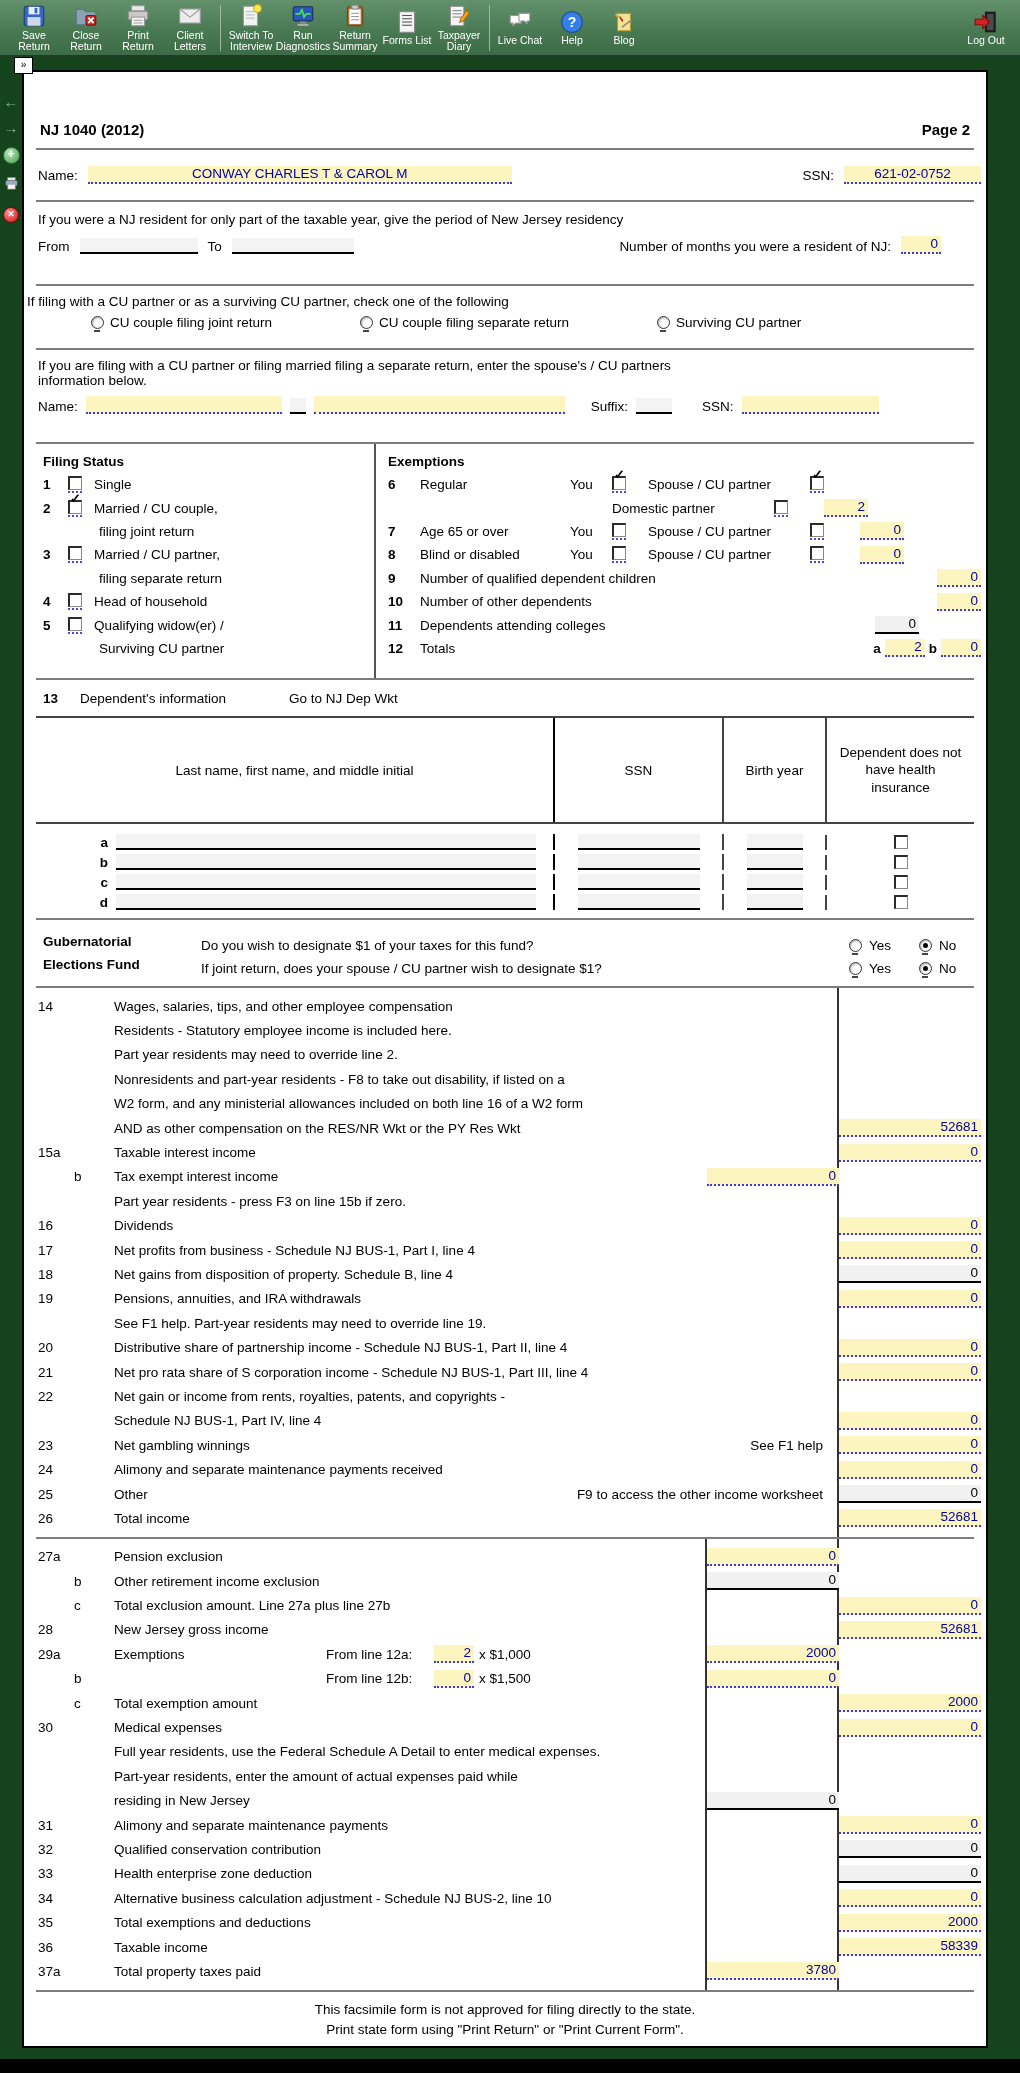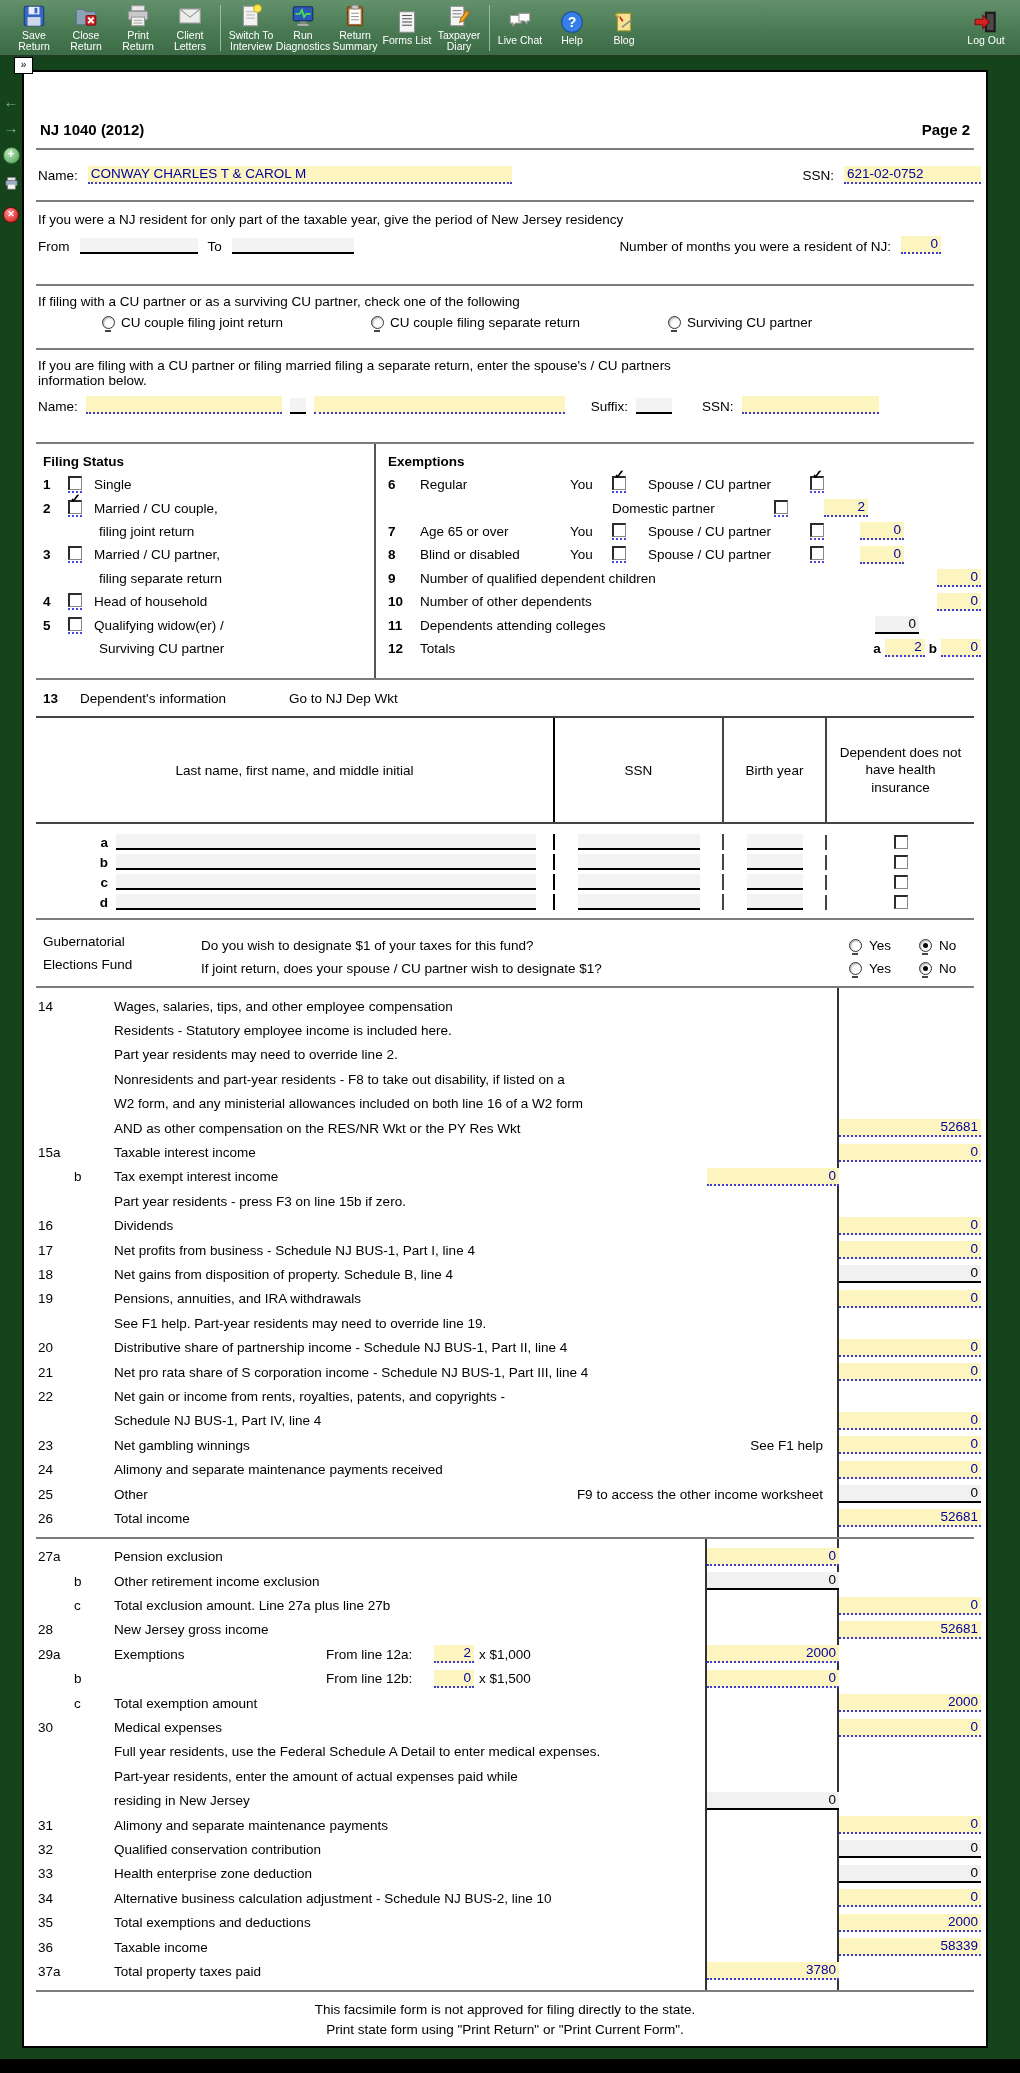--- a/index.html
+++ b/index.html
@@ -28,21 +28,21 @@
 
   
   .page{position:absolute;left:22px;top:70px;width:966px;background:#fff;border:2px solid #000;box-sizing:border-box}
   .sep{border:none;border-top:2px solid #7d7d7d;margin:0 12px}
   .page,.page *{font-size:13.5px}
   .bottombar{position:absolute;left:0;top:2059px;width:1020px;height:14px;background:#000}
 
   
   .yf{background:#fcf5c0;border-bottom:2px dotted #3c3cd9;color:#00009c;text-align:right;
       padding:0 3px;height:16px;line-height:16px;box-sizing:content-box}
-  .yf.left{text-align:left}
+  .yf.left{text-align:center}
   .gf{background:#f1f1f1;border-bottom:2px solid #000;color:#000;text-align:right;
       padding:0 3px;height:16px;line-height:16px}
   .blank{display:inline-block;background:#f3f3f3;border-bottom:2px solid #000;height:14px;vertical-align:bottom}
 
   
   .cbwrap{display:inline-block;border-bottom:2px dotted #4a4ad9;line-height:0;padding-bottom:1px}
   .cbwrap.plain{border-bottom:none}
   .cb{display:inline-block;width:11px;height:11px;background:#fff;border:1px solid #888;
       border-top:2px solid #2b2b2b;border-left:2px solid #2b2b2b;position:relative;cursor:pointer}
   .cb.checked::after{content:"\2713";position:absolute;left:0;top:-3px;font-size:13px;font-weight:bold;color:#000}
@@ -53,21 +53,21 @@
 
   
   .p-header{height:76px;display:flex;align-items:flex-end;justify-content:space-between;padding:0 16px 10px;box-sizing:border-box}
   .p-header .t{font-size:15px;font-weight:bold}
   .p-name{height:50px;display:flex;align-items:center;padding:0 5px 0 14px}
   .p-name .nf{width:418px;margin-left:10px}
   .p-name .sf{width:131px;margin-left:10px}
 
   .p-res{height:82px;padding:10px 5px 0 14px;box-sizing:border-box}
   .res-l2{display:flex;align-items:flex-end;margin-top:9px}
-  .p-cu{height:62px;padding:8px 5px 0 14px;box-sizing:border-box}
+  .p-cu{height:62px;padding:8px 5px 0 3px;box-sizing:border-box}
   .cu-opts{display:flex;margin-top:6px;padding-left:64px;gap:88px}
   .cu-opt{display:flex;align-items:center;gap:6px}
   .p-sp{height:92px;padding:8px 5px 0 14px;box-sizing:border-box}
   .sp-fields{display:flex;align-items:flex-end;margin-top:8px;gap:8px}
 
   
   .p-fs{display:flex;height:234px;box-sizing:border-box;padding:8px 5px 0 14px}
   .fs-left{width:336px}
   .fs-div{width:2px;background:#555;margin:-8px 0 0 0}
   .fs-right{flex:1;padding-left:12px}
@@ -103,21 +103,21 @@
   .dt-c4 .w{width:128px;line-height:1.3}
   .dt-body{height:88px;padding-top:6px}
   .dt-row{display:flex;height:20px;align-items:flex-end}
   .dt-row .dt-c2,.dt-row .dt-c3,.dt-row .dt-c4{align-items:flex-end;justify-content:center}
   .dt-row .dt-c4{align-items:center}
   .dt-letter{width:16px;font-weight:bold;text-align:right;margin-right:8px}
   .dt-row .dt-c1{justify-content:flex-start;padding-left:56px;align-items:flex-end}
 
   
   .p-gub{height:66px;display:flex;padding:10px 5px 0 19px;box-sizing:border-box}
-  .gub-t{width:158px;font-weight:normal;line-height:23px}
+  .gub-t{width:158px;font-weight:bold;line-height:23px}
   .gub-qs{flex:1}
   .gub-row{display:flex;align-items:flex-end;height:23px}
   .gub-q{flex:1}
   .gub-ans{display:flex;align-items:center;gap:7px;width:132px;justify-content:flex-start}
   .gub-ans .gap{width:14px}
 
   
   .p-inc{position:relative;padding:6px 5px 6px 14px}
   .vline{position:absolute;top:0;bottom:0;width:2px;background:#333}
   .vl-a{right:147px}

